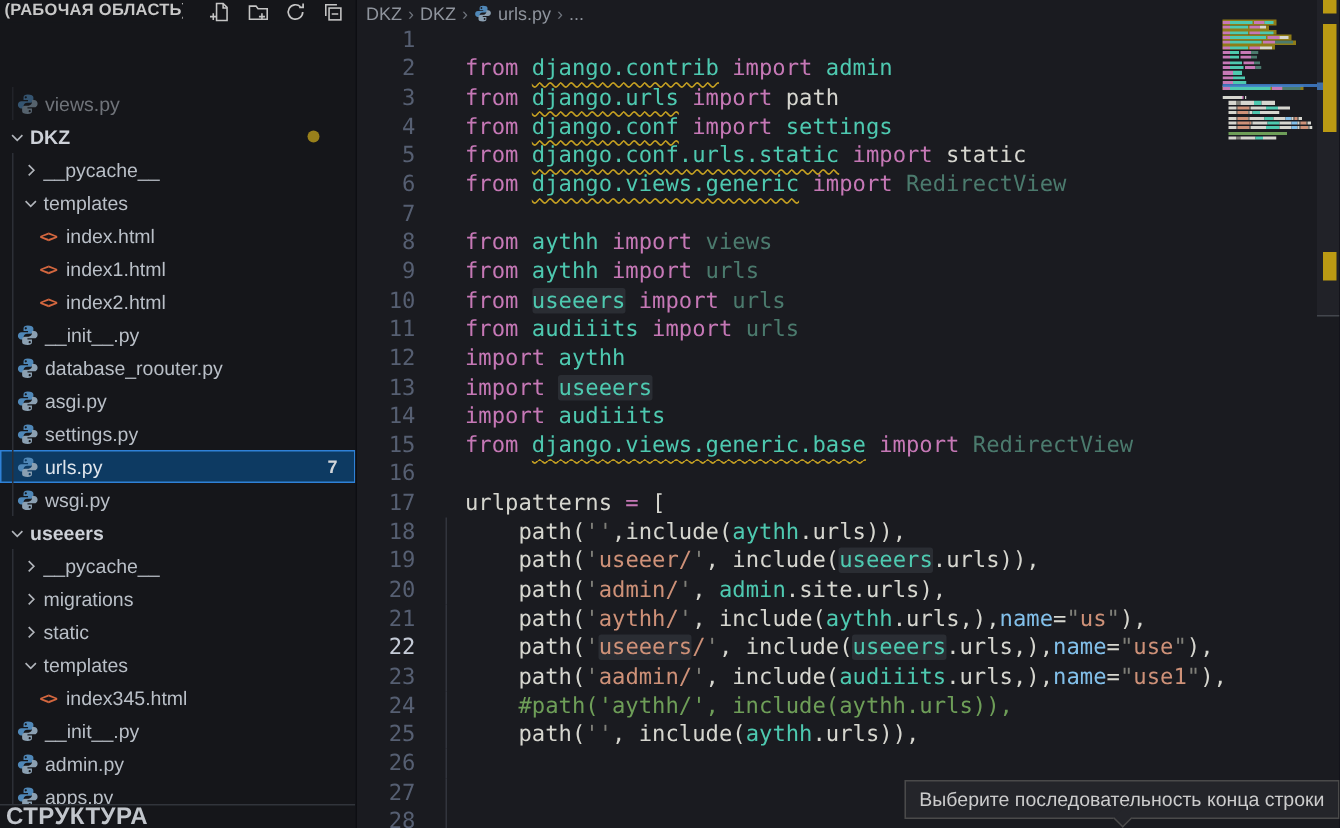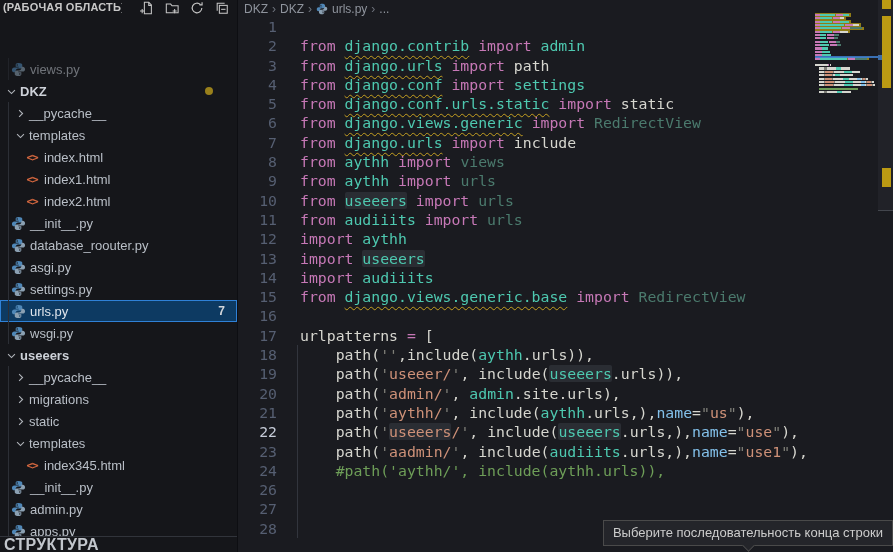--- a/index.html
+++ b/index.html
@@ -37,21 +37,21 @@
   .breadcrumb{height:17px;display:flex;align-items:center;font-size:12px;color:#8f949d;padding-left:6px;gap:4px;}
   .breadcrumb .bcitem{cursor:pointer;}
   .breadcrumb .sep{color:#6e737c;font-size:12px;}
   .bc-ico{display:flex;align-items:center;}
 
   .code{position:absolute;top:17px;left:0;right:78px;bottom:0;overflow:hidden;
         font-family:"DejaVu Sans Mono","Liberation Mono",monospace;font-size:14.8px;line-height:19.3px;}
   .cl{display:flex;height:19.3px;position:relative;}
   .ln{flex:0 0 39px;text-align:right;color:#565f72;user-select:none;}
   .cl.active .ln{color:#c6ccd8;}
-  .ct{margin-left:23px;white-space:pre;position:relative;z-index:1;text-align:center;}
+  .ct{margin-left:33px;white-space:pre;position:relative;z-index:1;text-align:center;}
   .iguide{position:absolute;left:59px;top:0;bottom:0;width:1px;background:#32353d;}
   .tk{white-space:pre;}
   .k{color:var(--tk-k);} .m{color:var(--tk-m);} .d{color:var(--tk-d);}
   .t{color:var(--tk-t);} .s{color:var(--tk-s);} .q{color:var(--tk-q);}
   .a{color:var(--tk-a);} .c{color:var(--tk-c);}
   .w{color:var(--tk-m);text-decoration:underline wavy var(--warn);text-decoration-thickness:1px;text-underline-offset:4px;}
   .hl{background:rgba(130,140,155,.16);border-radius:2px;}
 
   
   .minimap{position:absolute;top:10px;right:15px;width:63px;cursor:pointer;}
@@ -347,21 +347,20 @@
       <div class="cl">
         <span class="ln">5</span>
         <span class="ct"><span class="tk k">from </span><span class="tk w">django.conf.urls.static</span><span class="tk k"> import </span><span class="tk t">static</span></span>
       </div>
       <div class="cl">
         <span class="ln">6</span>
         <span class="ct"><span class="tk k">from </span><span class="tk w">django.views.generic</span><span class="tk k"> import </span><span class="tk d">RedirectView</span></span>
       </div>
       <div class="cl">
         <span class="ln">7</span>
-        <span class="ct"><span class="tk k">from </span><span class="tk w">django.urls</span><span class="tk k"> import </span><span class="tk t">include</span></span>
       </div>
       <div class="cl">
         <span class="ln">8</span>
         <span class="ct"><span class="tk k">from </span><span class="tk m">aythh</span><span class="tk k"> import </span><span class="tk d">views</span></span>
       </div>
       <div class="cl">
         <span class="ln">9</span>
         <span class="ct"><span class="tk k">from </span><span class="tk m">aythh</span><span class="tk k"> import </span><span class="tk d">urls</span></span>
       </div>
       <div class="cl">
@@ -423,20 +422,25 @@
       </div>
       <div class="cl">
         <i class="iguide"></i>
         <span class="ln">23</span>
         <span class="ct"><span class="tk t">    path(</span><span class="tk q">'</span><span class="tk s">aadmin/</span><span class="tk q">'</span><span class="tk t">, include(</span><span class="tk m">audiiits</span><span class="tk t">.urls,),</span><span class="tk a">name</span><span class="tk t">=</span><span class="tk q">"</span><span class="tk s">use1</span><span class="tk q">"</span><span class="tk t">),</span></span>
       </div>
       <div class="cl">
         <i class="iguide"></i>
         <span class="ln">24</span>
         <span class="ct"><span class="tk c">    #path('aythh/', include(aythh.urls)),</span></span>
+      </div>
+      <div class="cl">
+        <i class="iguide"></i>
+        <span class="ln">25</span>
+        <span class="ct"><span class="tk t">    path(</span><span class="tk q">''</span><span class="tk t">, include(</span><span class="tk m">aythh</span><span class="tk t">.urls)),</span></span>
       </div>
       <div class="cl">
         <i class="iguide"></i>
         <span class="ln">26</span>
         <span class="ct"></span>
       </div>
       <div class="cl">
         <i class="iguide"></i>
         <span class="ln">27</span>
         <span class="ct"></span>

